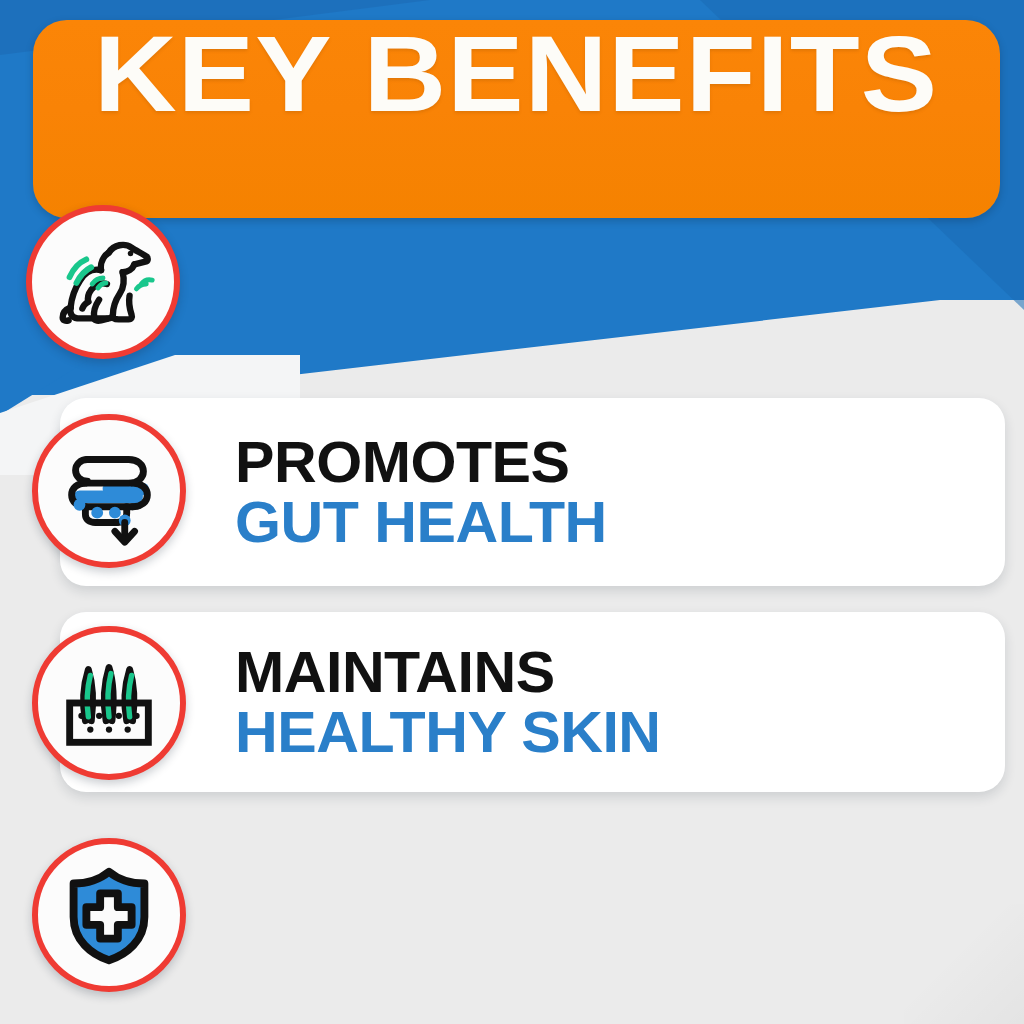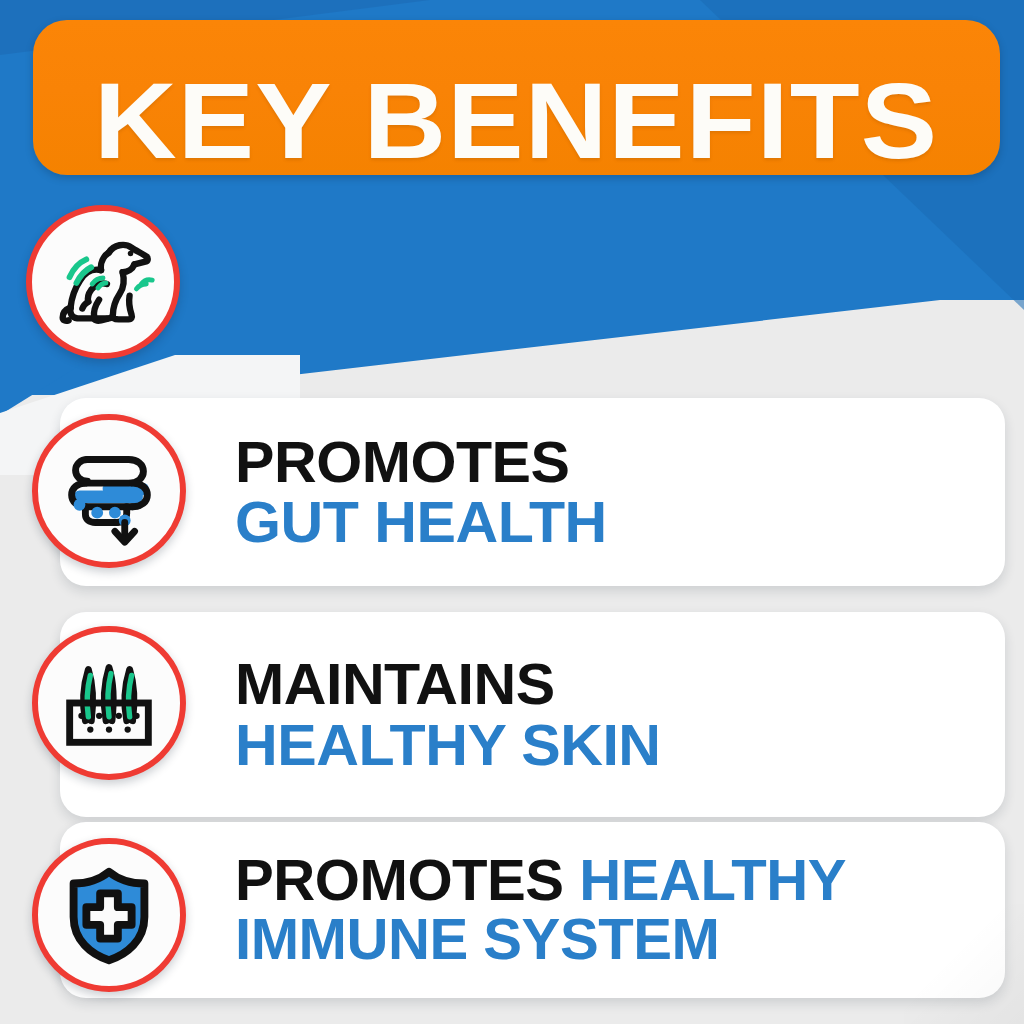--- a/index.html
+++ b/index.html
@@ -60,26 +60,26 @@
     left: 0; top: 355px;
     width: 300px; height: 120px;
     background: #f4f5f6;
     clip-path: polygon(0 58px, 175px 0, 300px 0, 300px 120px, 0 120px);
   }
 
   
   .header-band {
     position: absolute;
     left: 33px; top: 20px;
-    width: 967px; height: 155px;
+    width: 967px; height: 198px;
     background: linear-gradient(180deg, #fb8507 0%, #f98306 45%, #f58200 100%);
     border-radius: 34px;
     box-shadow: 0 3px 8px rgba(0,0,0,.18);
     display: flex;
-    align-items: flex-end;
+    align-items: flex-start;
     justify-content: center;
   }
   .header-title {
     color: #fdfcf8;
     font-size: 108px;
     font-weight: 700;
     letter-spacing: 1px;
     line-height: 1;
     transform: scaleX(1.06);
     text-shadow: 0 2px 3px rgba(120,60,0,.18);
@@ -92,21 +92,21 @@
     left: 60px;
     width: 945px;
     background: #ffffff;
     border-radius: 26px;
     box-shadow: 0 5px 12px rgba(30,40,60,.14);
     display: flex;
     align-items: center;
   }
   .card.c1 { top: 196px;  height: 168px; }
   .card.c2 { top: 398px;  height: 188px; }
-  .card.c3 { top: 612px;  height: 205px; }
+  .card.c3 { top: 612px;  height: 180px; }
   .card.c4 { top: 822px;  height: 176px; }
 
   .card-text {
     margin-left: 175px;
     font-size: 57px;
     font-weight: 700;
     line-height: 1.04;
     letter-spacing: -0.5px;
     color: #111111;
     transform: scaleX(1.02);
@@ -167,26 +167,20 @@
     </div>
   </div>
 
   <div class="card c3">
     <div class="card-text">
       <span>MAINTAINS</span><br>
       <span class="hl">HEALTHY SKIN</span>
     </div>
   </div>
 
-  <div class="card c4">
-    <div class="card-text">
-      <span>PROMOTES</span>
-      <span class="hl">HEALTHY IMMUNE SYSTEM</span>
-    </div>
-  </div>
 
   <div class="icon-badge b1">
     <svg width="118" height="118" viewBox="0 0 120 120" fill="none">
       <g stroke="#111" stroke-width="6.5" stroke-linecap="round" stroke-linejoin="round" fill="none">
 
         <path d="M66 30 C71 22 82 20 89 25 C93 28 100 31 104 34 C106 35 106 38 104 39 L92 42"></path>
         <path d="M66 30 C60 34 57 41 58 48"></path>
         <path d="M92 42 C90 47 85 50 80 50"></path>
 
         <path d="M58 48 C50 46 42 50 37 58 C31 67 28 76 27 86"></path>

